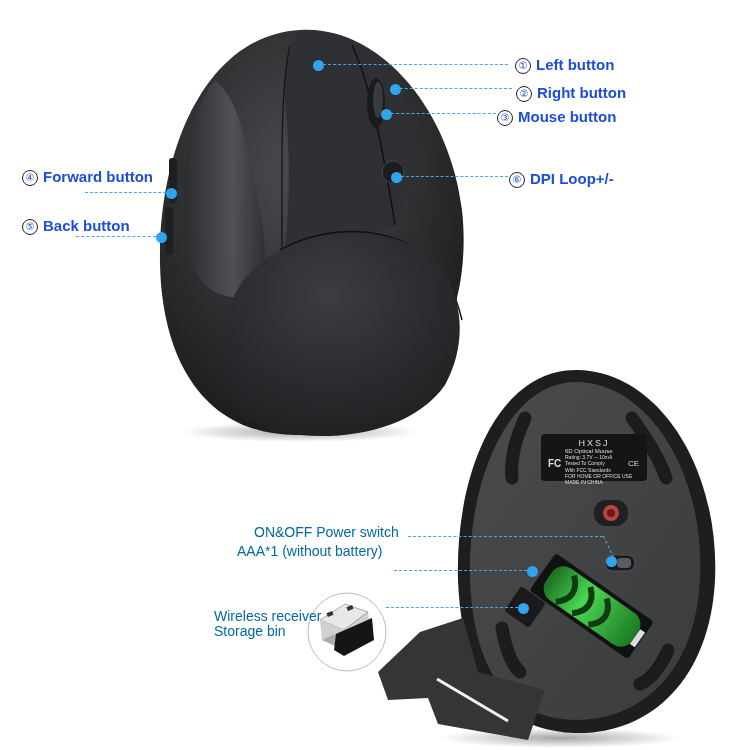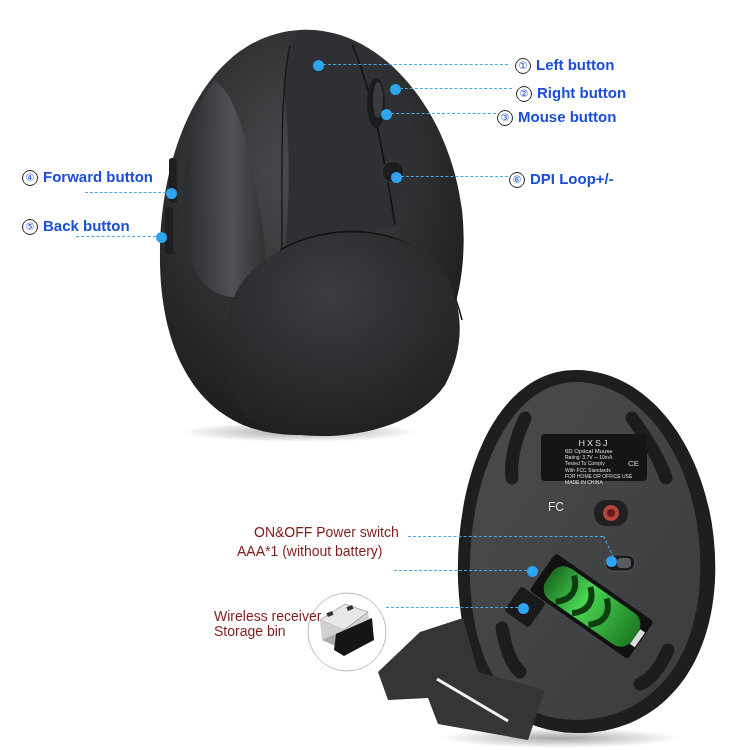--- a/index.html
+++ b/index.html
@@ -1,20 +1,20 @@
 <!DOCTYPE html>
 <html><head>
 <meta charset="utf-8">
 <style>
   html,body{margin:0;padding:0;background:#fff;}
   body{width:750px;height:750px;position:relative;overflow:hidden;font-family:"Liberation Sans",sans-serif;}
   .abs{position:absolute;}
   .label{position:absolute;font-weight:bold;font-size:15px;color:#1d4ed8;white-space:nowrap;line-height:1;}
   .label .num{display:inline-block;width:14px;height:14px;border:1px solid #222;border-radius:50%;font-size:10px;font-weight:normal;text-align:center;line-height:14px;margin-right:5px;vertical-align:1px;}
-  .plabel{position:absolute;font-size:14px;color:#7f1d1d;white-space:nowrap;line-height:1.05;}
+  .plabel{position:absolute;font-size:14px;color:#0369a1;white-space:nowrap;line-height:1.05;}
   .dash{position:absolute;height:0;border-top:1.5px dashed #4aa8e0;}
   .vdash{position:absolute;width:0;border-left:1.5px dashed #4aa8e0;}
   .dot{position:absolute;width:11px;height:11px;border-radius:50%;background:#2fa4f0;margin:-5.5px 0 0 -5.5px;}
   svg{position:absolute;left:0;top:0;}
 </style>
 </head>
 <body>
 
 <svg width="750" height="750">
   <defs>
@@ -137,21 +137,21 @@
 
 <div class="label" style="left:22px;top:218px"><span class="num">⑤</span><span>Back button</span></div>
 <div class="dash" style="left:76px;top:236px;width:85px"></div>
 <div class="dot" style="left:161px;top:237px"></div>
 
 <div class="abs" style="left:541px;top:434px;width:106px;height:47px;background:#151516;border-radius:4px;color:#ddd;font-size:5px;line-height:6.2px;padding:4px 6px;box-sizing:border-box;">
   <div style="text-align:center;font-size:9px;letter-spacing:2px;line-height:10px;">HXSJ</div>
   <div style="padding-left:18px;font-size:6px;">6D Optical Mouse</div>
   <div style="padding-left:18px;">Rating: 3.7V ⎓ 10mA</div>
   <div style="position:relative;padding-left:18px;">
-    <span style="position:absolute;left:1px;top:1px;font-size:12px;font-weight:normal;margin-top:43px;">FC</span>
+    <span style="position:absolute;left:1px;top:1px;font-size:10px;font-weight:bold;">FC</span>
     <span style="position:absolute;right:2px;top:1px;font-size:8px;">CE</span>
     <div>Tested To Comply</div>
     <div>With FCC Standards</div>
     <div>FOR HOME OR OFFICE USE</div>
     <div>MADE IN CHINA</div>
   </div>
 </div>
 
 <div class="plabel" style="left:254px;top:525px">ON&amp;OFF Power switch</div>
 <div class="dash" style="left:408px;top:536px;width:195px"></div>

